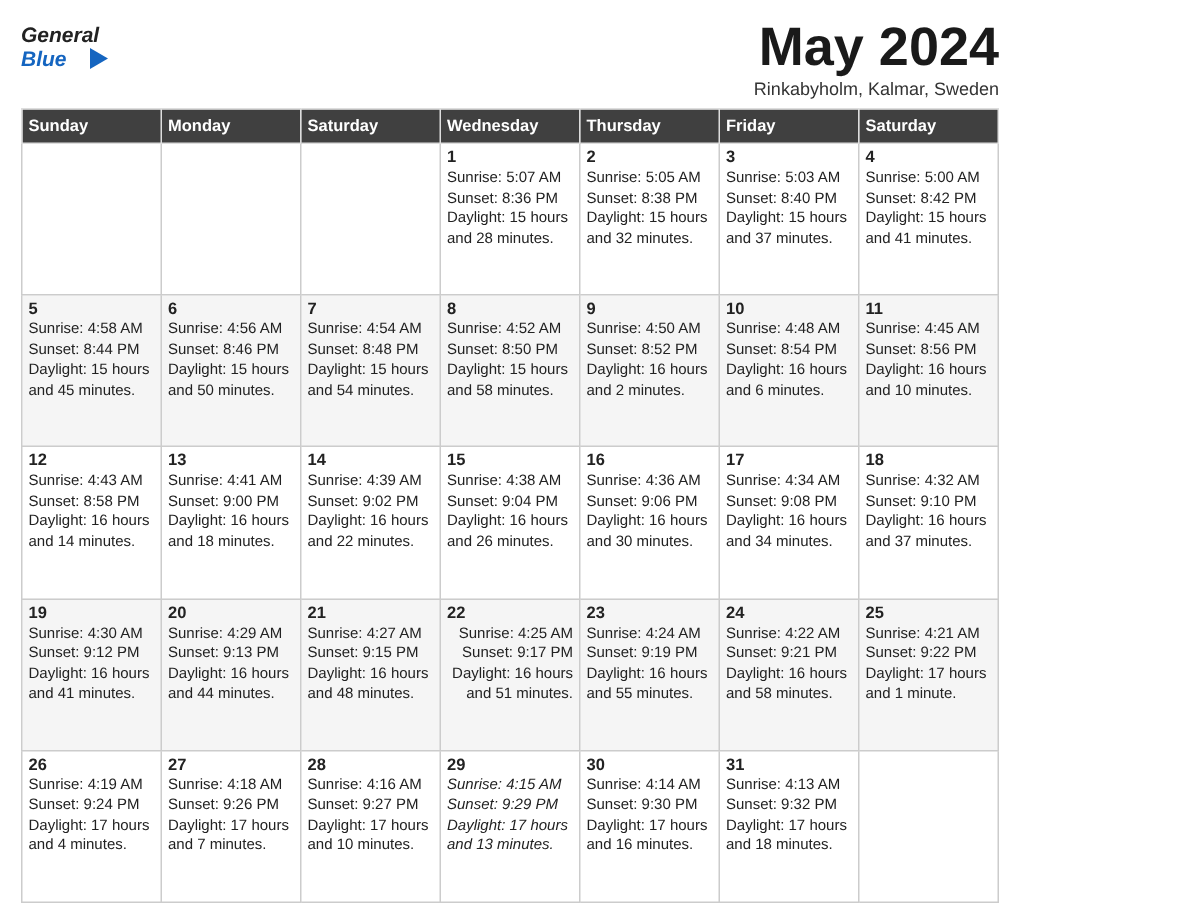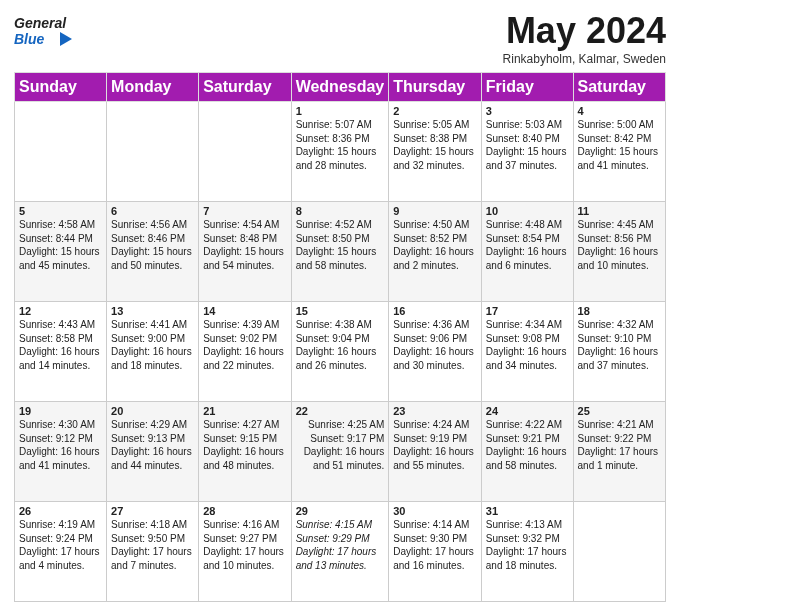--- a/index.html
+++ b/index.html
@@ -34,23 +34,23 @@
     .subtitle {
       font-size: 12px;
       color: #333;
     }
     .calendar-table {
       width: 100%;
       border-collapse: collapse;
       flex: 1;
     }
     .calendar-table th {
-      background: #a21caf;
+      background: #404040;
       color: #fff;
-      font-size: 16px;
+      font-size: 11px;
       font-weight: bold;
       padding: 5px 4px;
       text-align: left;
       border: 1px solid #ddd;
     }
     .calendar-table td {
       vertical-align: top;
       border: 1px solid #ccc;
       padding: 3px 4px;
       font-size: 9.5px;
@@ -306,21 +306,21 @@
           <td>
             <span class="day-number">26</span>
             <div class="day-info" style="white-space: pre-line;">Sunrise: 4:19 AM
 Sunset: 9:24 PM
 Daylight: 17 hours
 and 4 minutes.</div>
           </td>
           <td>
             <span class="day-number">27</span>
             <div class="day-info" style="white-space: pre-line;">Sunrise: 4:18 AM
-Sunset: 9:50 PM
+Sunset: 9:26 PM
 Daylight: 17 hours
 and 7 minutes.</div>
           </td>
           <td>
             <span class="day-number">28</span>
             <div class="day-info" style="white-space: pre-line;">Sunrise: 4:16 AM
 Sunset: 9:27 PM
 Daylight: 17 hours
 and 10 minutes.</div>
           </td>

